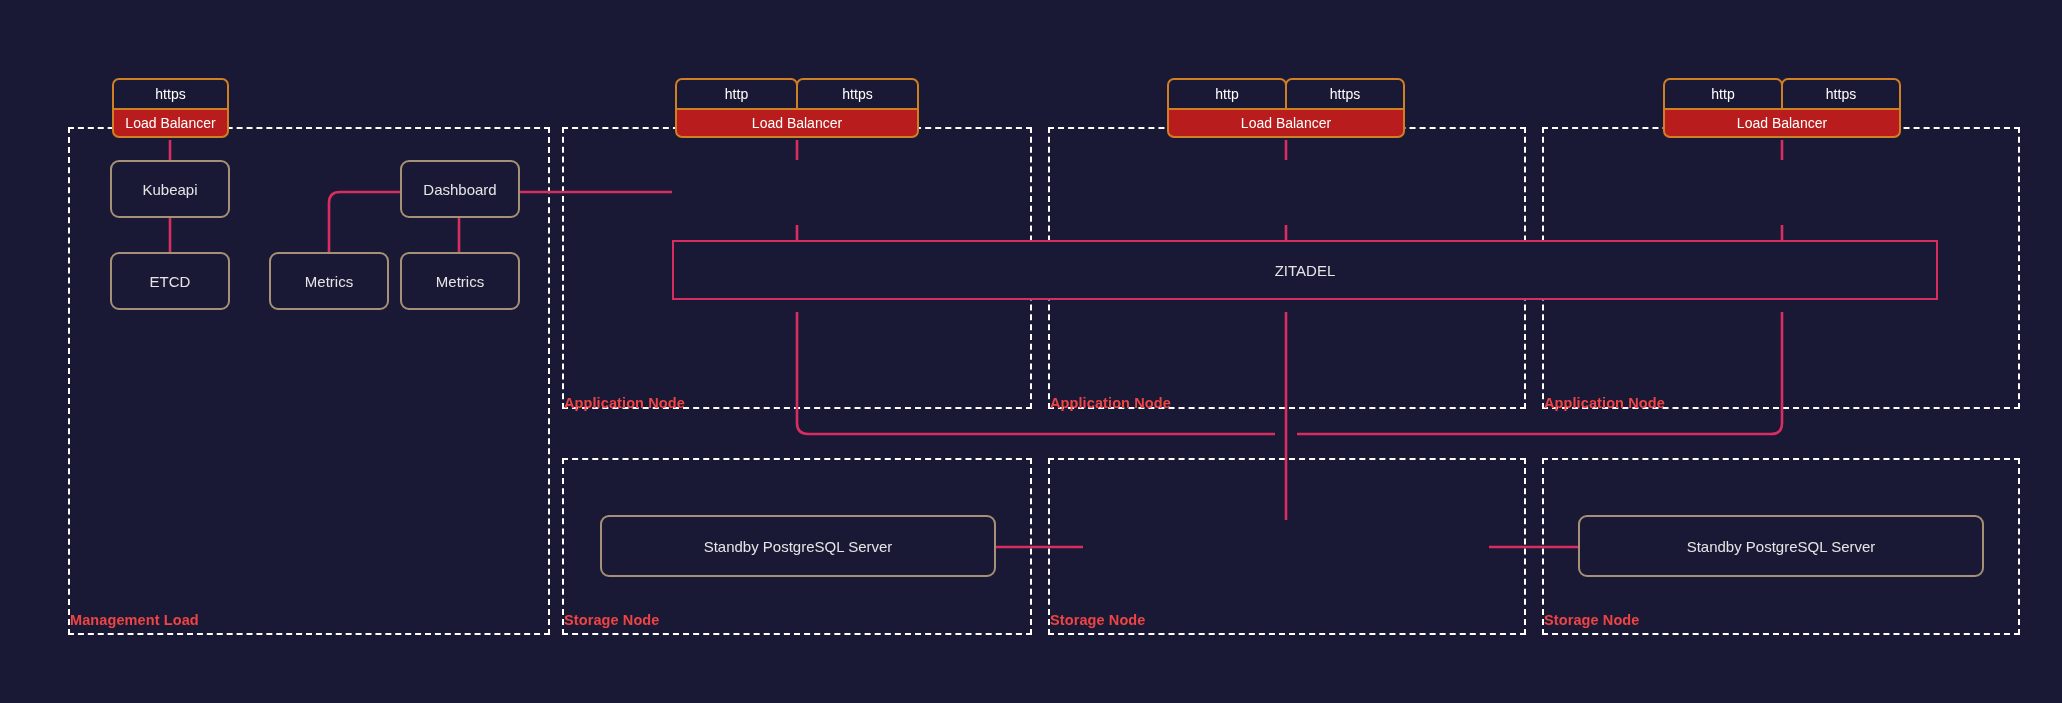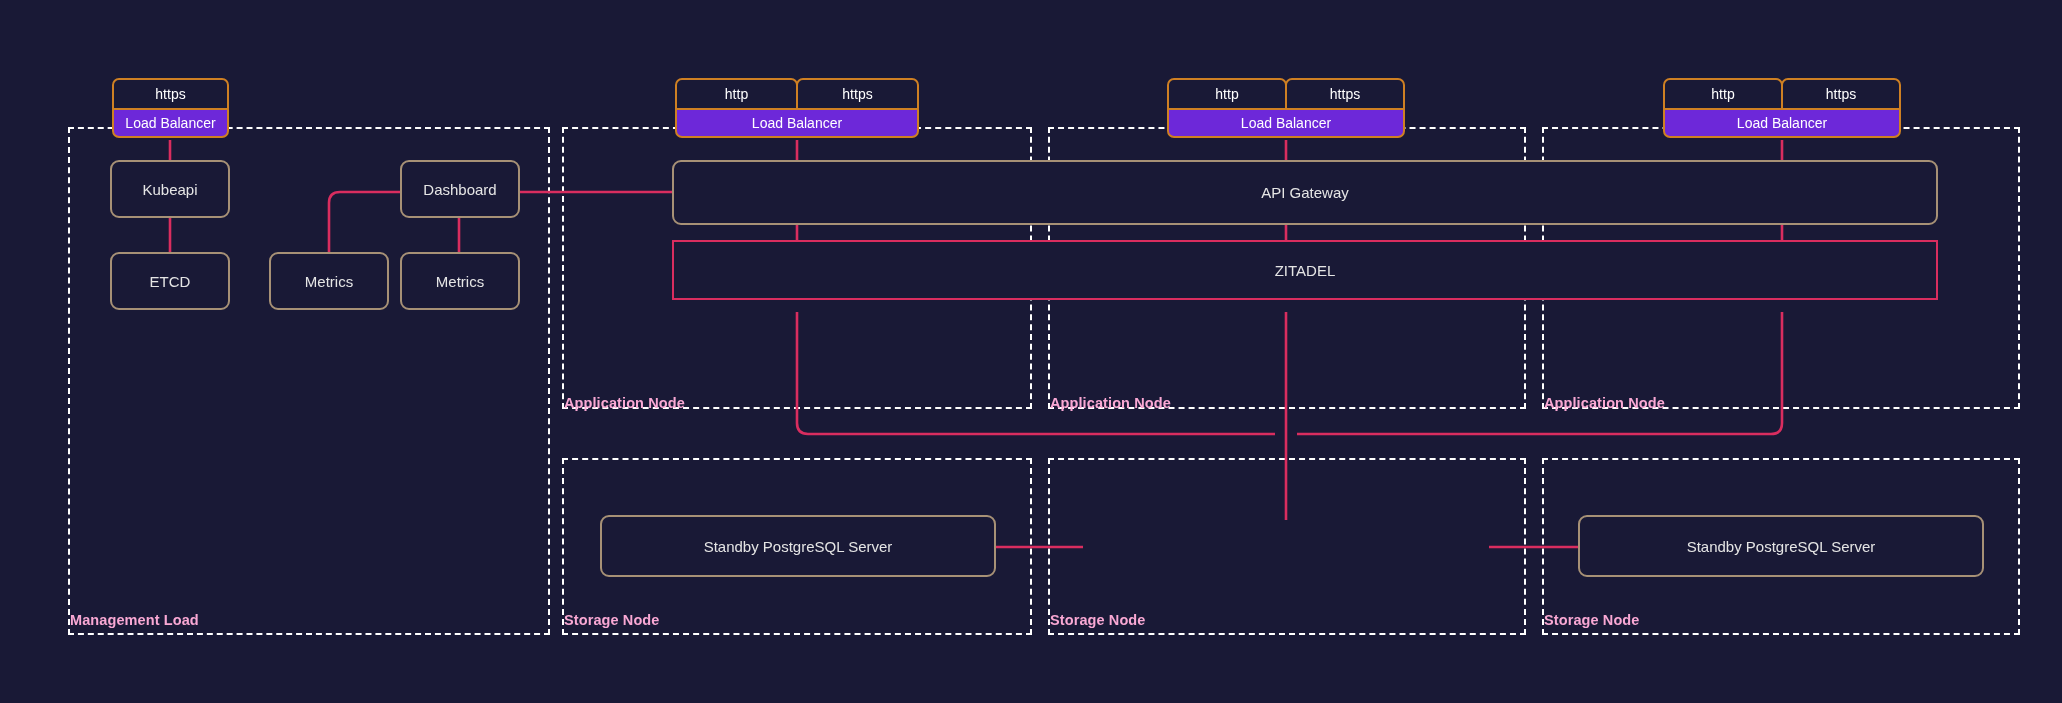--- a/index.html
+++ b/index.html
@@ -16,21 +16,21 @@
   }
   
   .node-zone{
     position:absolute;
     border:2px dashed #ffffff;
     box-sizing:border-box;
     z-index:1;
   }
   .node-label{
     position:absolute;
-    color:#f9a8d4;
+    color:#ef4444;
     font-size:14.5px;
     font-weight:bold;
     letter-spacing:.1px;
     white-space:nowrap;
     z-index:6;
   }
   
   #wires{
     position:absolute;left:0;top:0;
     width:2062px;height:703px;
@@ -79,21 +79,21 @@
   }
   .lb-proto:last-child{margin-right:0;text-align:center;}
   .lb-proto.single{border-radius:7px 7px 0 0;}
   .lb-main{
     box-sizing:border-box;
     width:100%;
     height:30px;
     margin-top:-2px;
     border:2px solid #cf8023;
     border-radius:0 0 7px 7px;
-    background:#6d28d9;
+    background:#b91c1c;
     color:#fff;
     font-size:14px;
     display:flex;align-items:center;justify-content:center;
   }
 </style>
 </head>
 <body>
 
 <div id="canvas">
 
@@ -184,21 +184,20 @@
   <div class="box tan" style="left:110px; top:160px; width:120px; height:58px;">Kubeapi</div>
 
   <div class="box tan" style="left:110px; top:252px; width:120px; height:58px;">ETCD</div>
 
   <div class="box tan" style="left:400px; top:160px; width:120px; height:58px;">Dashboard</div>
 
   <div class="box tan" style="left:269px; top:252px; width:120px; height:58px;">Metrics</div>
 
   <div class="box tan" style="left:400px; top:252px; width:120px; height:58px;">Metrics</div>
 
-  <div class="box tan wide-label" style="left:672px; top:160px; width:1266px; height:65px;">API Gateway</div>
 
   <div class="box pink wide-label" style="left:672px; top:240px; width:1266px; height:60px;">ZITADEL</div>
 
   <div class="box tan" style="left:600px; top:515px; width:396px; height:62px;">Standby PostgreSQL Server</div>
 
 
   <div class="box tan" style="left:1578px; top:515px; width:406px; height:62px;">Standby PostgreSQL Server</div>
 
 </div>
 

